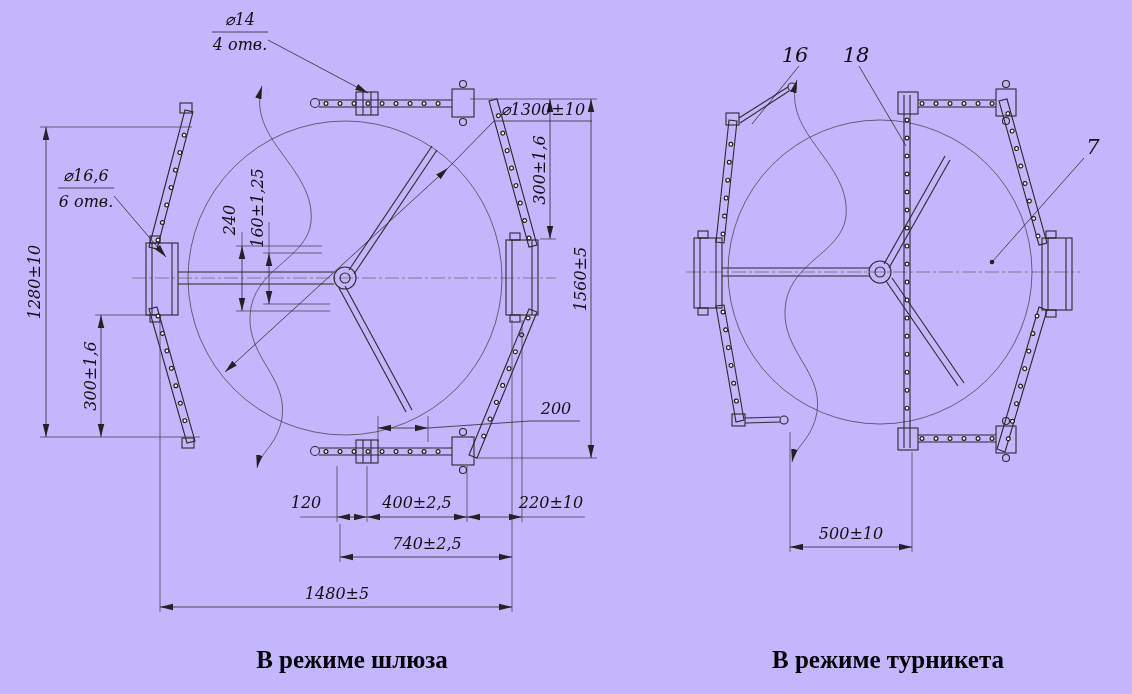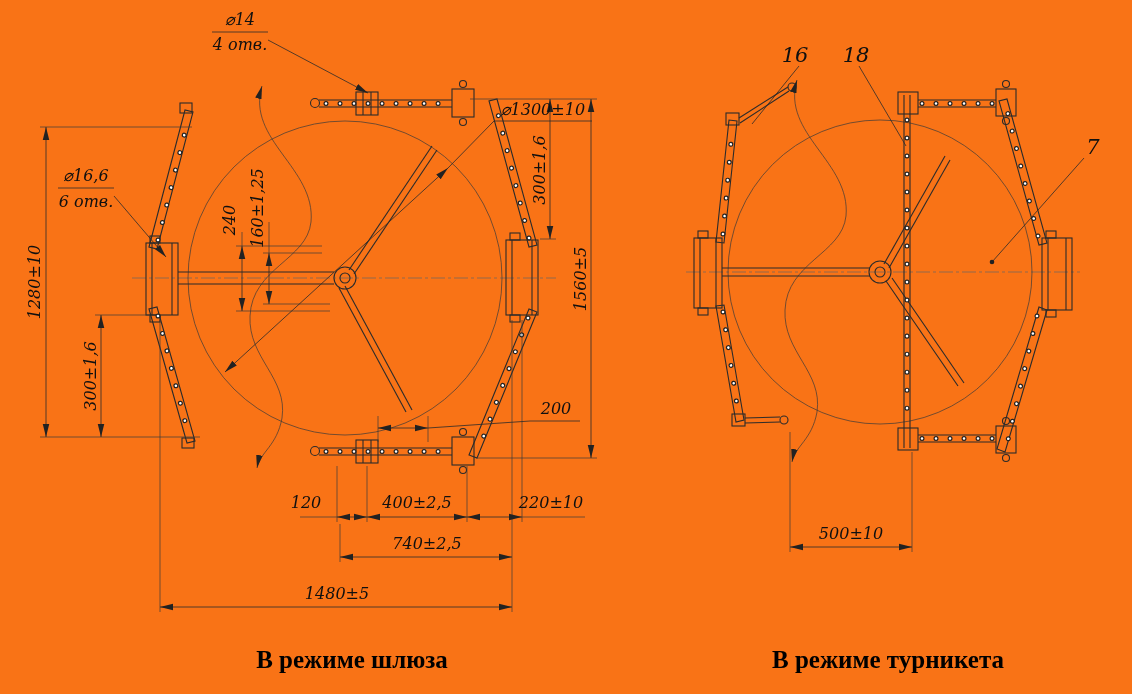--- a/index.html
+++ b/index.html
@@ -1,16 +1,16 @@
 <!DOCTYPE html>
 <html><head>
 <meta charset="utf-8">
 <style>
   html,body{margin:0;padding:0;background:#ffffff;}
-  .canvas{position:relative;width:1132px;height:694px;background:#f97316;overflow:hidden;
+  .canvas{position:relative;width:1132px;height:694px;background:#c4b5fd;overflow:hidden;
           font-family:"DejaVu Serif",serif;}
   svg{position:absolute;left:0;top:0;}
   .ln{stroke:#2b2b2b;stroke-width:1.1;fill:none;}
   .thin{stroke:#3a3a3a;stroke-width:0.7;fill:none;}
   .dimline{stroke:#2b2b2b;stroke-width:0.8;fill:none;}
   .cl{stroke:#666;stroke-width:0.7;fill:none;stroke-dasharray:14 3 3 3;}
   .holes-o{stroke:#222;stroke-width:5;fill:none;stroke-dasharray:0.01 18;stroke-linecap:round;}
   .holes-i{stroke:#fff;stroke-width:2.6;fill:none;stroke-dasharray:0.01 18;stroke-linecap:round;}
   .holes-o14{stroke:#222;stroke-width:5;fill:none;stroke-dasharray:0.01 14;stroke-linecap:round;}
   .holes-i14{stroke:#fff;stroke-width:2.6;fill:none;stroke-dasharray:0.01 14;stroke-linecap:round;}

